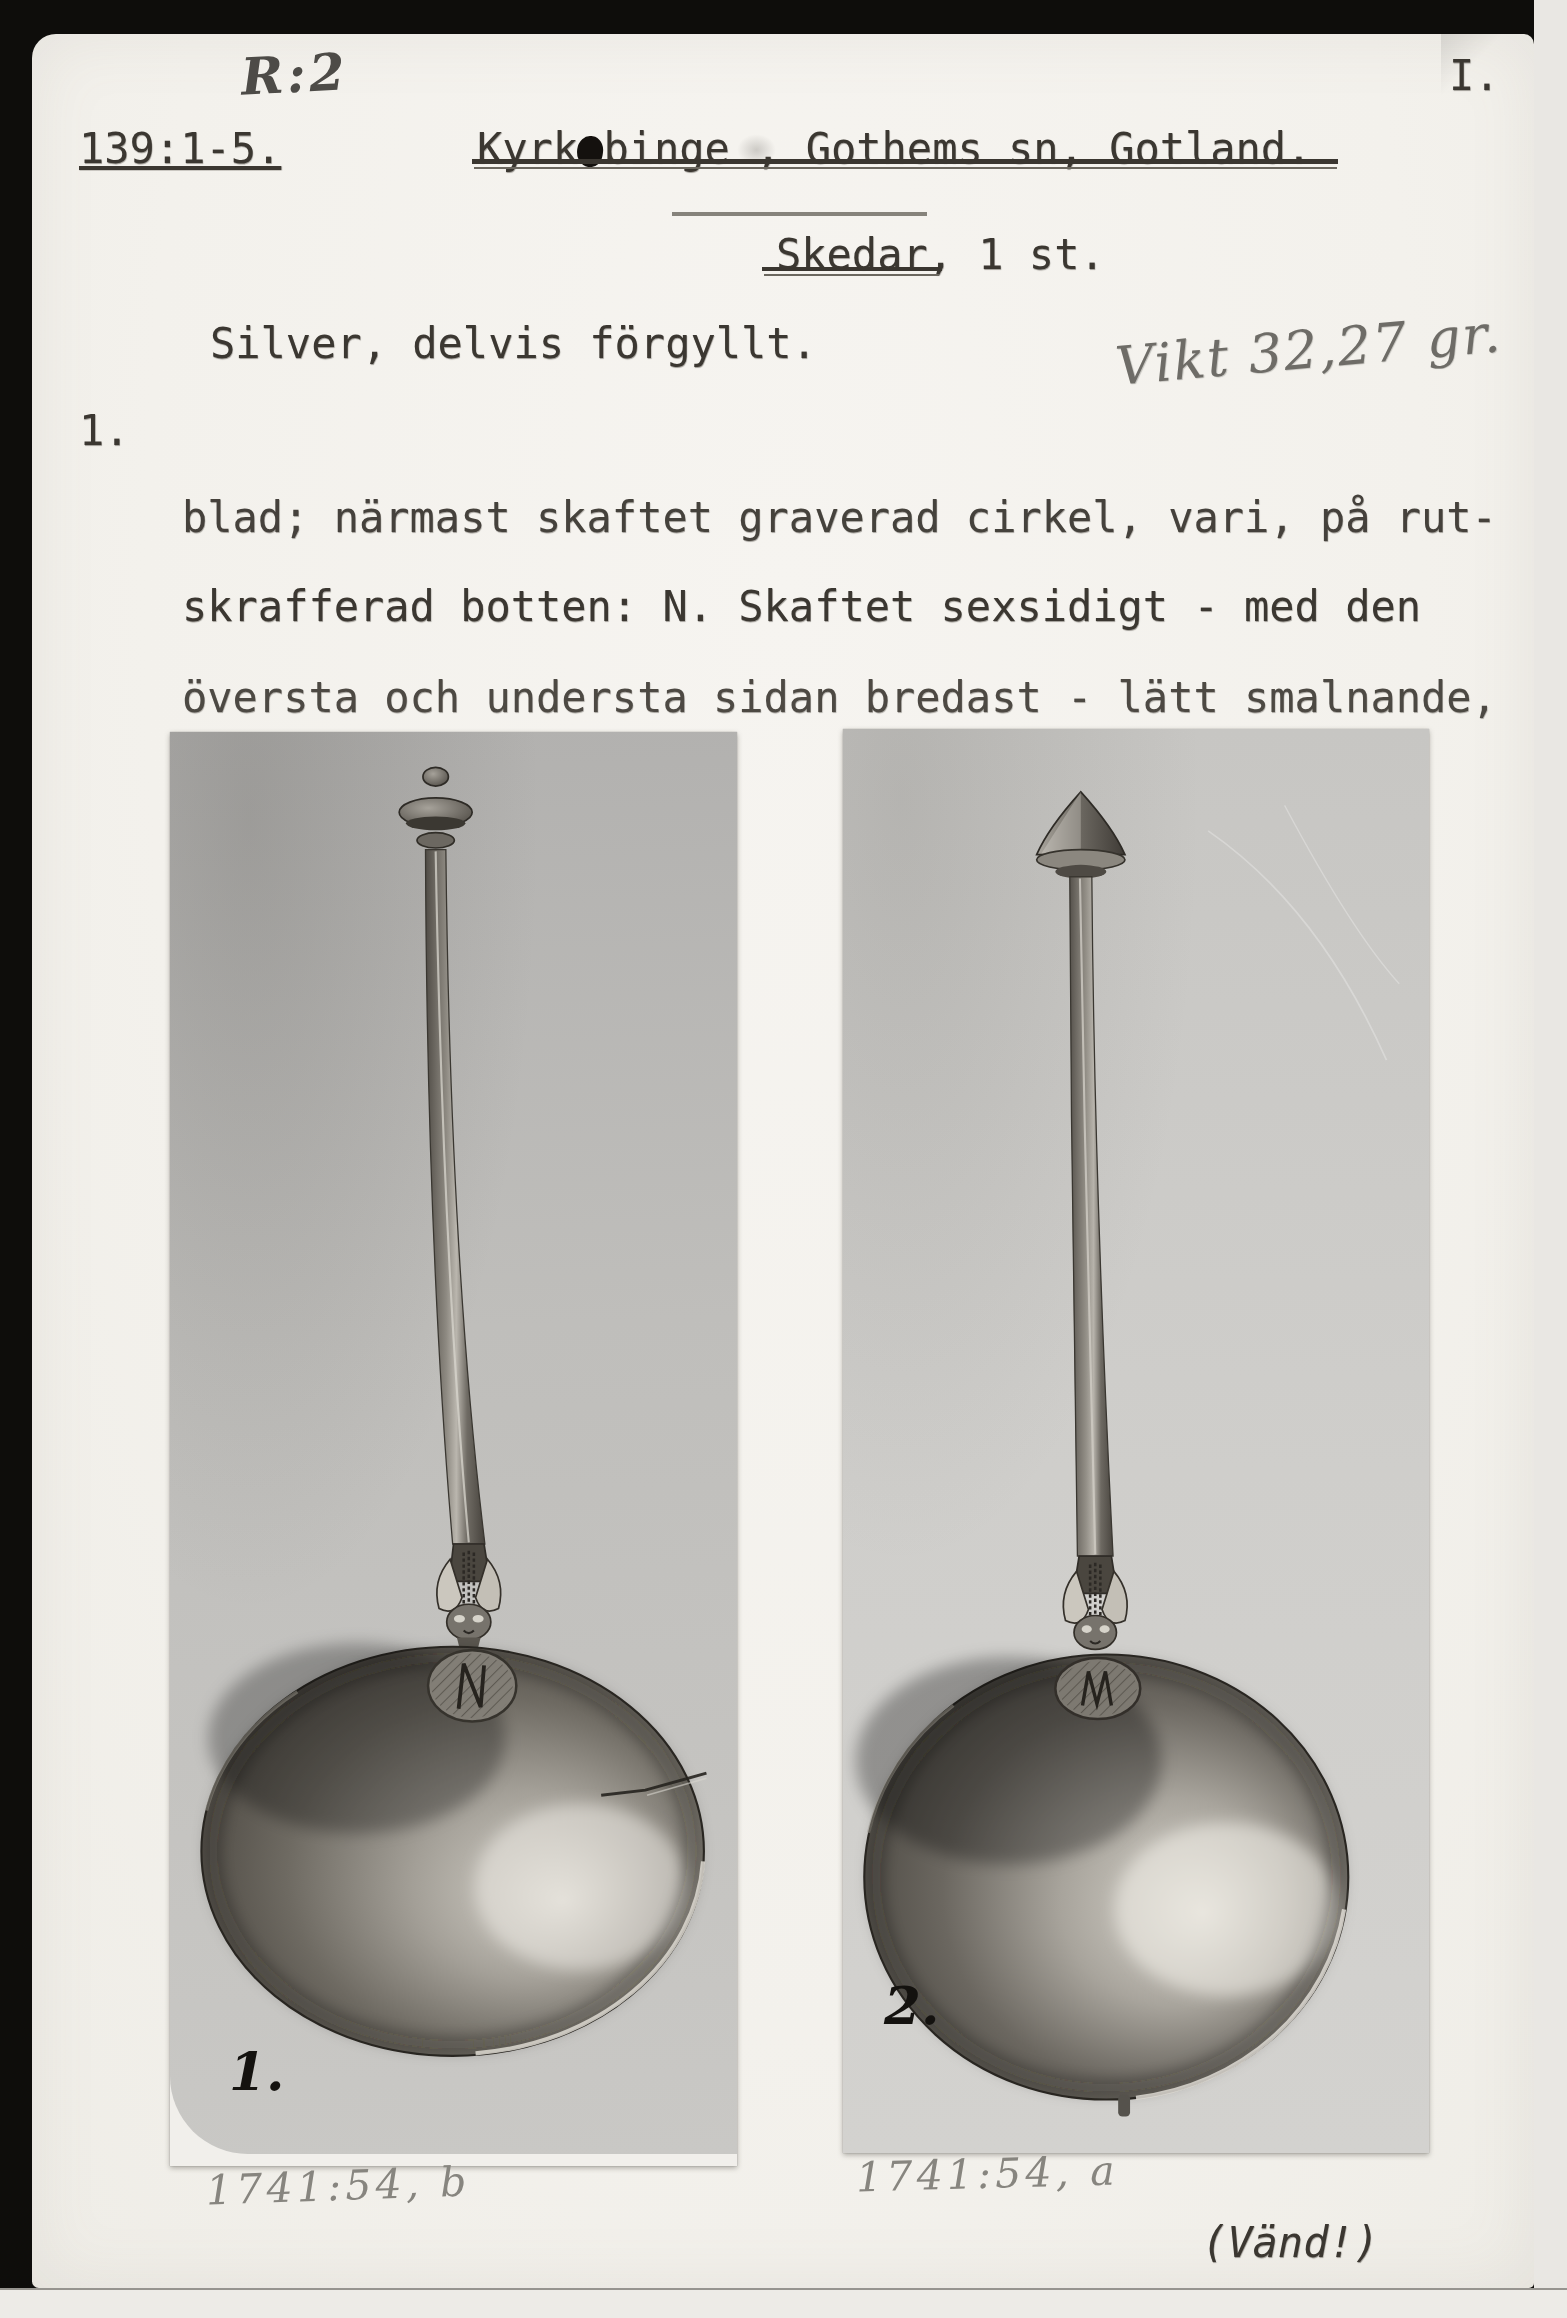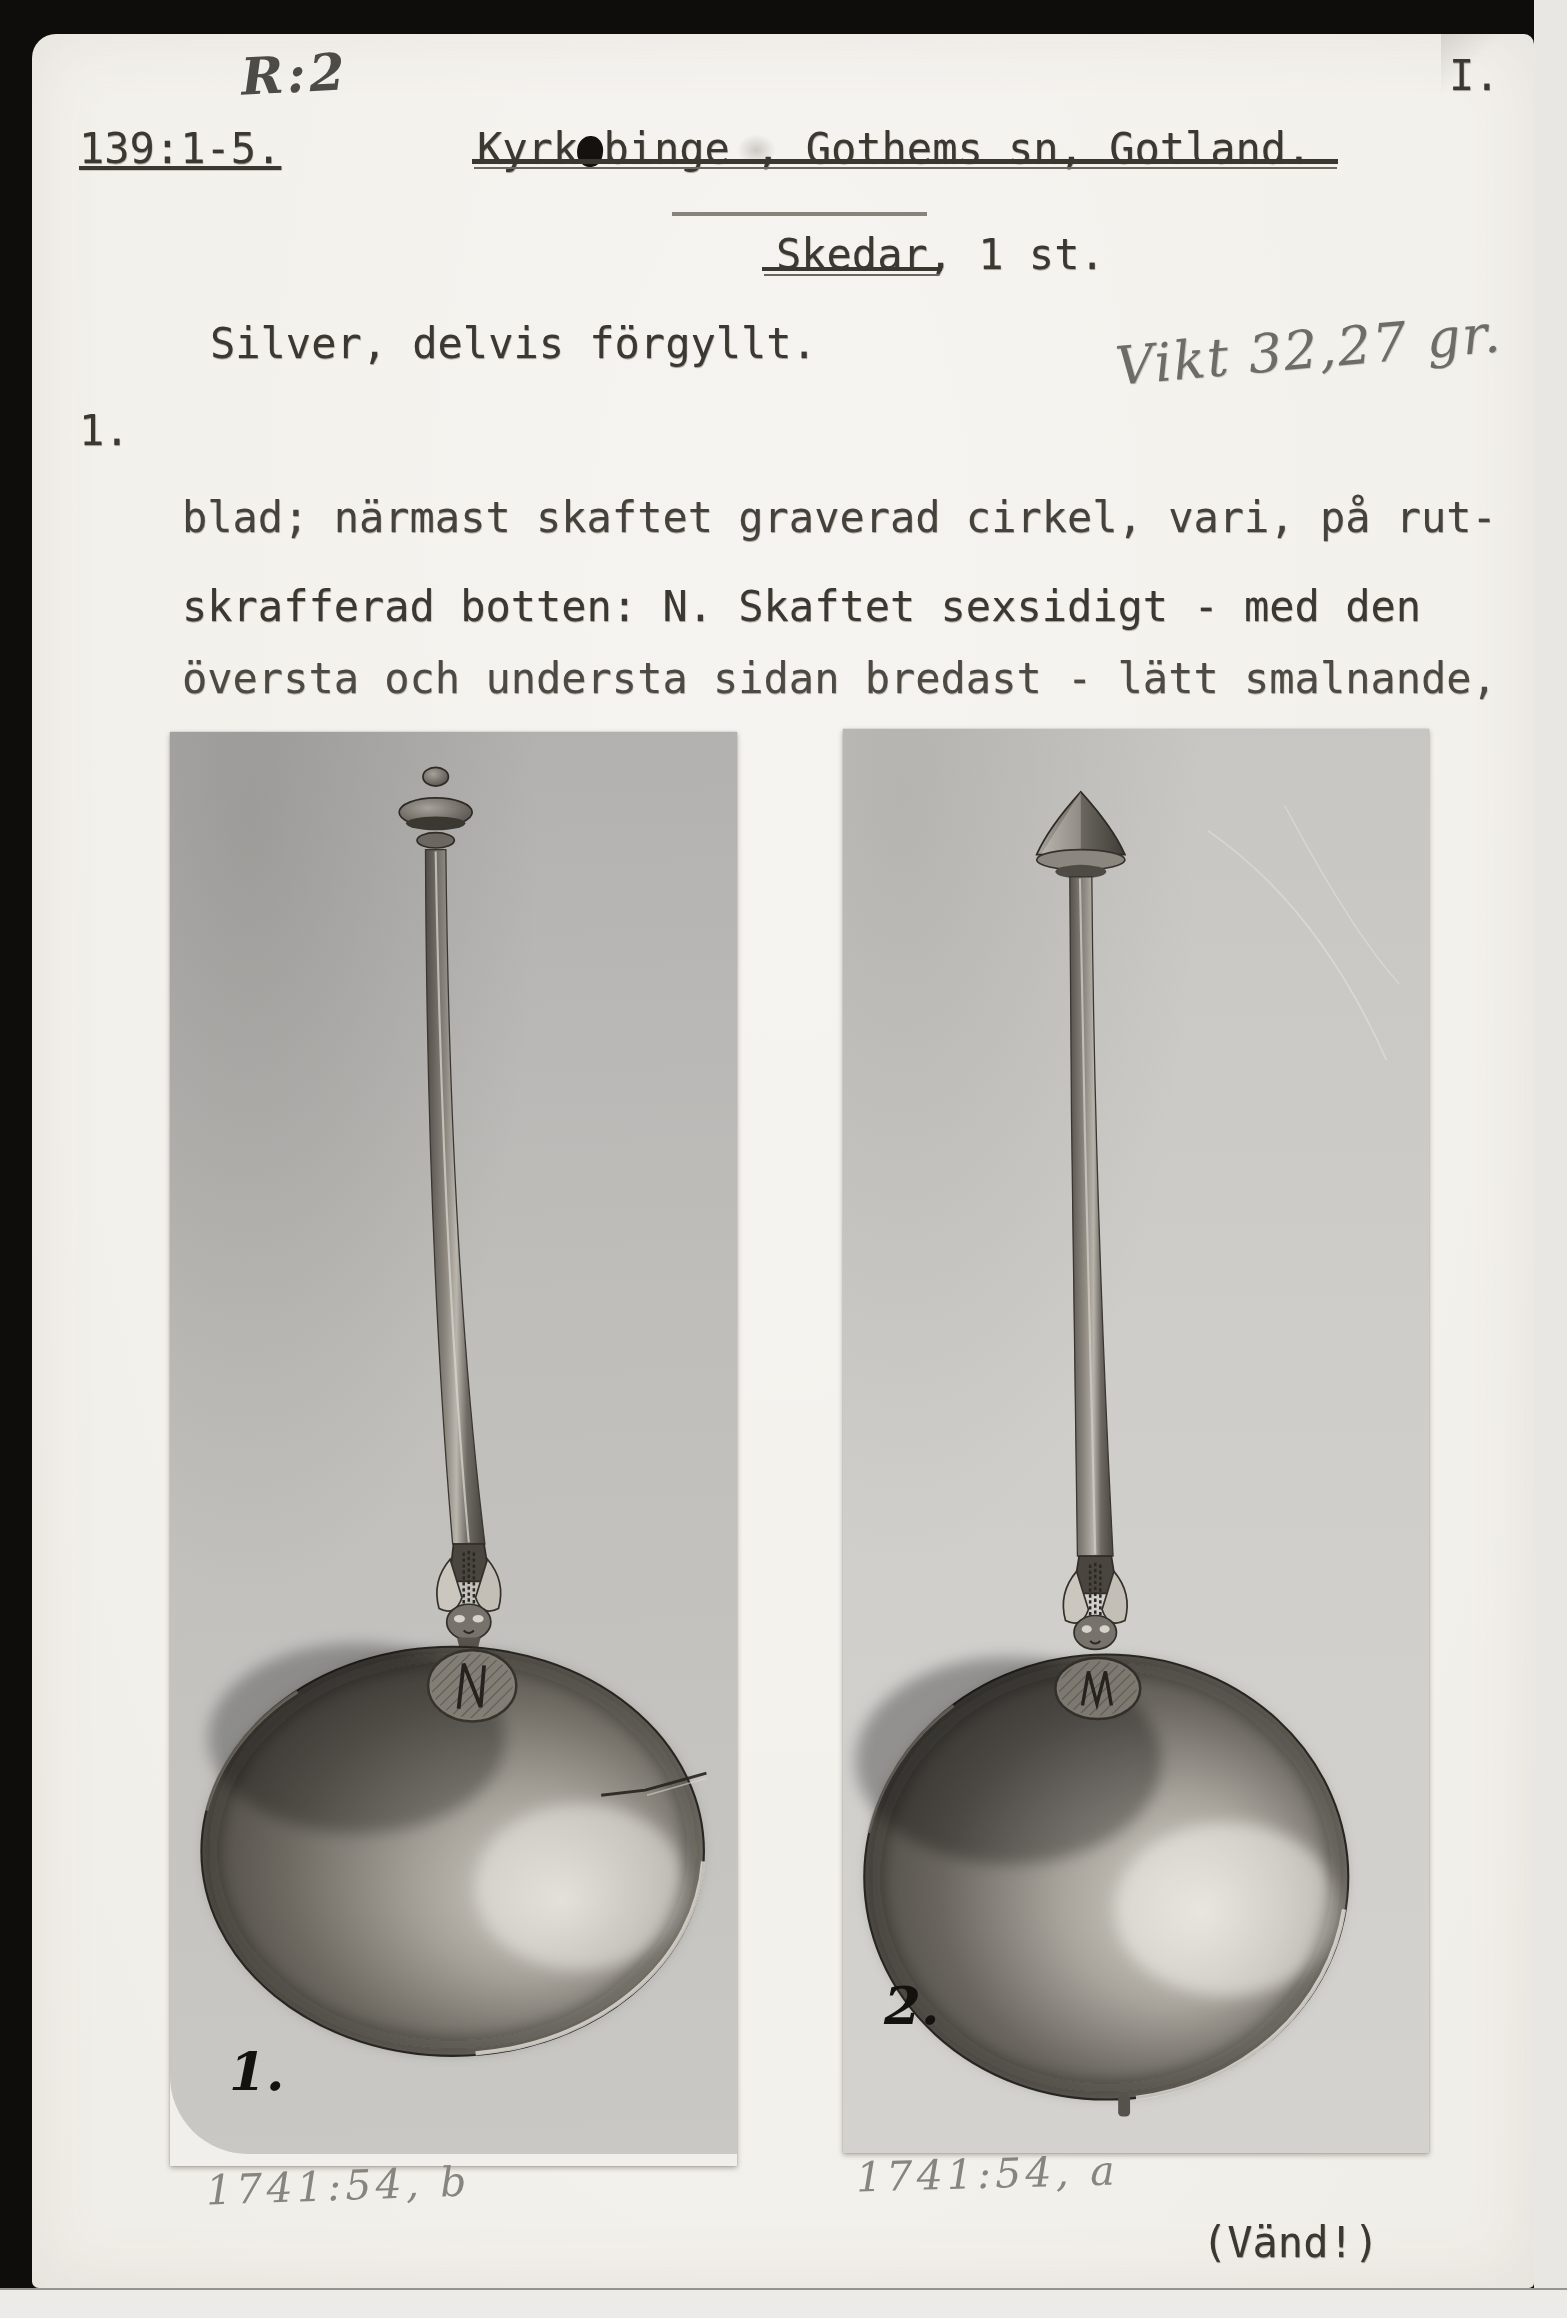--- a/index.html
+++ b/index.html
@@ -34,40 +34,40 @@
   .rule-skedar-1{left:730px;top:233px;width:180px;height:4.2px;}
   .rule-skedar-2{left:732px;top:240px;width:175px;height:1.7px;background:#6b675f;}
   .subheading{left:744px;top:196px;}
   .material{left:178px;top:285px;}
   .vikt{left:1083px;top:285px;font-size:53px;color:#6e6c67;transform:rotate(-5deg);
         letter-spacing:1.7px;text-shadow:0.8px 0.8px 0.8px rgba(110,108,103,.35);}
   .entry-no{left:47px;top:372px;}
   .dline-0{left:148px;top:372px;}
   .dline-1{left:150px;top:459px;opacity:.94;}
   .dline-2{left:150px;top:548px;}
-  .dline-3{left:150px;top:620px;opacity:.90;}
+  .dline-3{left:150px;top:639px;opacity:.90;}
   .photo{position:absolute;box-shadow:0 1.7px 5.1px rgba(40,36,30,.35),0 0 0.8px rgba(30,27,22,.5);}
   .photo-left{left:138px;top:698px;width:567px;height:1434px;background:#f1efeb;}
   .photo-left .photo-img{position:absolute;left:0;top:0;right:0;bottom:12px;
         border-bottom-left-radius:78px;overflow:hidden;
         background:radial-gradient(ellipse at 14% 6%, rgba(88,86,82,.25), rgba(88,86,82,0) 42%),
                    linear-gradient(178deg,#b2b1af 0%,#bfbebb 42%,#c9c8c5 100%);}
   .photo-right{left:811px;top:695px;width:586px;height:1424px;}
   .photo-right .photo-img{position:absolute;inset:0;overflow:hidden;
         background:radial-gradient(ellipse at 10% 5%, rgba(95,93,89,.18), rgba(95,93,89,0) 40%),
                    linear-gradient(180deg,#c7c6c3 0%,#cfcecb 52%,#d3d2cf 100%);}
   .photo svg{position:absolute;left:0;top:0;}
   .ink-label{position:absolute;font-family:"DejaVu Serif","Liberation Serif",serif;
         font-weight:bold;font-style:italic;font-size:53px;color:#14120f;}
   .ink-label-1{left:59px;top:1308px;}
   .ink-label-2{left:41px;top:1245px;}
   .caption{font-size:41px;color:#87857f;letter-spacing:4.2px;}
   .caption-b{left:174px;top:2128px;transform:rotate(-2deg);}
   .caption-a{left:824px;top:2116px;transform:rotate(-1.5deg);}
-  .turn-note{left:1170px;top:2184px;}
+  .turn-note{left:1170px;top:2184px;font-style:italic;}
 </style>
 </head>
 <body>
 
 <div class="scan">
   <div class="strip-right"></div>
   <div class="strip-bottom"></div>
 
   <div class="card">
     <div class="corner-fold"></div>

